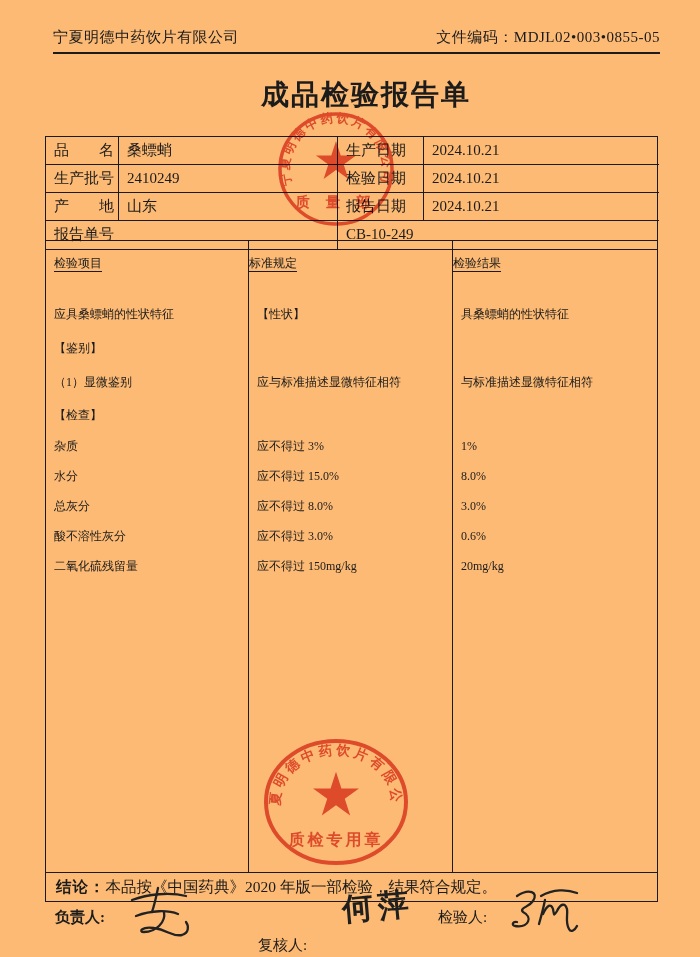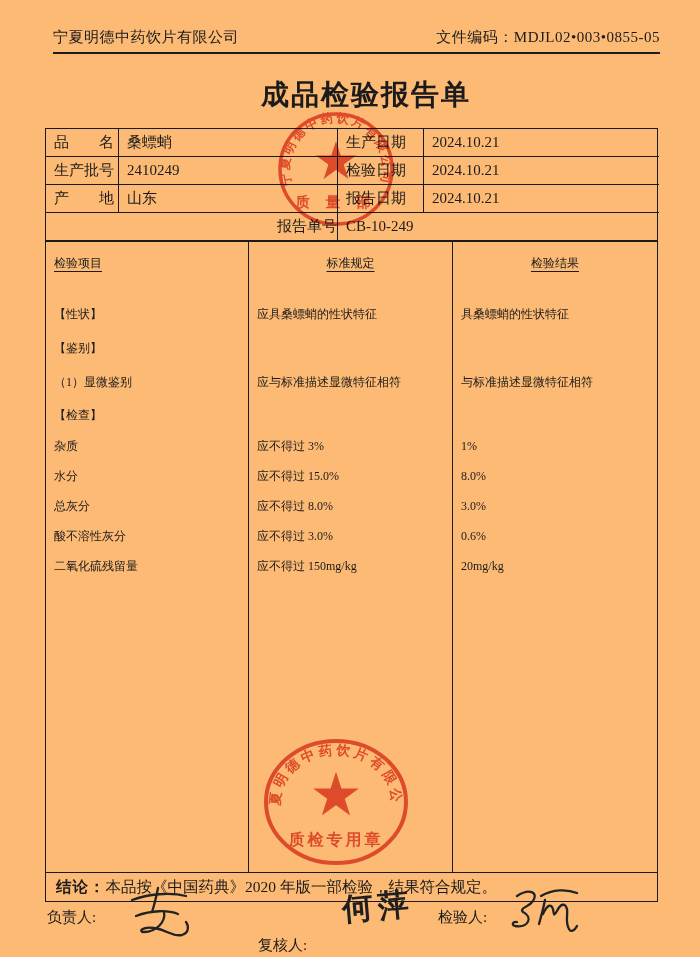--- a/index.html
+++ b/index.html
@@ -17,46 +17,46 @@
   .header-rule{
     position:absolute; left:53px; right:40px; top:52px;
     border-top:2px solid #1b1b1b; height:0;
   }
   .doc-title{
     position:absolute; left:16px; top:76px; width:100%;
     text-align:center; font-size:28px; font-weight:bold; letter-spacing:2px;
   }
   
   .info-table{
-    position:absolute; left:45px; top:128px; width:613px;
+    position:absolute; left:45px; top:136px; width:613px;
     display:grid; grid-template-columns:73px 219px 86px 235px;
     grid-auto-rows:28px; border:1px solid #1b1b1b; box-sizing:border-box;
     font-size:15px;
   }
   .info-table > div{
     line-height:27px; padding-left:8px; box-sizing:border-box;
     white-space:nowrap; overflow:visible;
   }
   .bb{border-bottom:1px solid #1b1b1b;}
   .br{border-right:1px solid #1b1b1b;}
-  .span2a{grid-column:1 / 3;text-align:right;}
+  .span2a{grid-column:1 / 3;}
   .span2b{grid-column:3 / 5;}
   
   .main-table{
     position:absolute; left:45px; top:240px; width:613px; height:633px;
     display:grid; grid-template-columns:203px 204px 204px;
     grid-template-rows:58px 34px 34px 33px 31px 30px 30px 30px 30px 30px auto;
     border:1px solid #1b1b1b; box-sizing:border-box;
     font-size:12px;
   }
   .main-table > div{padding-left:8px; box-sizing:border-box; line-height:30px; white-space:nowrap;}
   .colline{border-right:1px solid #1b1b1b;}
   .hd{padding-top:12px !important; line-height:20px !important;}
   .hd span{text-decoration:underline; text-underline-offset:4px;}
-  .hd.ctr{text-align:center; padding-left:0 !important;}
+  .hd.ctr{padding-left:0 !important;}
   
   .conclusion{
     position:absolute; left:45px; top:872px; width:613px; height:30px;
     border:1px solid #1b1b1b; box-sizing:border-box;
     font-size:15.5px; line-height:28px; padding-left:10px; white-space:nowrap;font-family:Liberation Serif, serif;
   }
   .conclusion b{letter-spacing:1px;}
   
   .sig-label{position:absolute; font-size:15px; top:908px;}
   .sig-svg{position:absolute;}
@@ -101,22 +101,22 @@
 
     <div class="span2a br">报告单号</div>
     <div class="span2b">CB-10-249</div>
   </div>
 
   <div class="main-table">
     <div class="colline hd"><span>检验项目</span></div>
     <div class="colline hd ctr"><span>标准规定</span></div>
     <div class="hd ctr"><span>检验结果</span></div>
 
+    <div class="colline">应具桑螵蛸的性状特征</div>
     <div class="colline">【性状】</div>
-    <div class="colline">应具桑螵蛸的性状特征</div>
     <div>具桑螵蛸的性状特征</div>
 
     <div class="colline">【鉴别】</div>
     <div class="colline"></div>
     <div></div>
 
     <div class="colline">（1）显微鉴别</div>
     <div class="colline">应与标准描述显微特征相符</div>
     <div>与标准描述显微特征相符</div>
 
@@ -146,21 +146,21 @@
 
     <div class="colline"></div>
     <div class="colline"></div>
     <div></div>
   </div>
 
   <div class="conclusion">
     <b>结论：</b><span>本品按《中国药典》2020 年版一部检验，结果符合规定。</span>
   </div>
 
-  <div class="sig-label" style="left:47px;">负责人:</div>
+  <div class="sig-label" style="left:55px;font-weight:bold;">负责人:</div>
   <div class="sig-label" style="left:258px;margin-top:28px;">复核人:</div>
   <div class="sig-label" style="left:438px;">检验人:</div>
 
   <svg class="sig-svg" style="left:112px; top:882px;" width="100" height="68" viewBox="0 0 100 68">
     <path class="scribble" d="M20,18 C36,12 58,10 74,14"></path>
     <path class="scribble" d="M46,6 C44,16 42,24 40,30"></path>
     <path class="scribble" d="M24,34 C40,28 56,28 66,32"></path>
     <path class="scribble" d="M52,30 C54,40 44,50 32,50 C26,50 30,44 42,46 C56,48 60,55 70,53 C77,51 77,44 74,40"></path>
   </svg>
 

